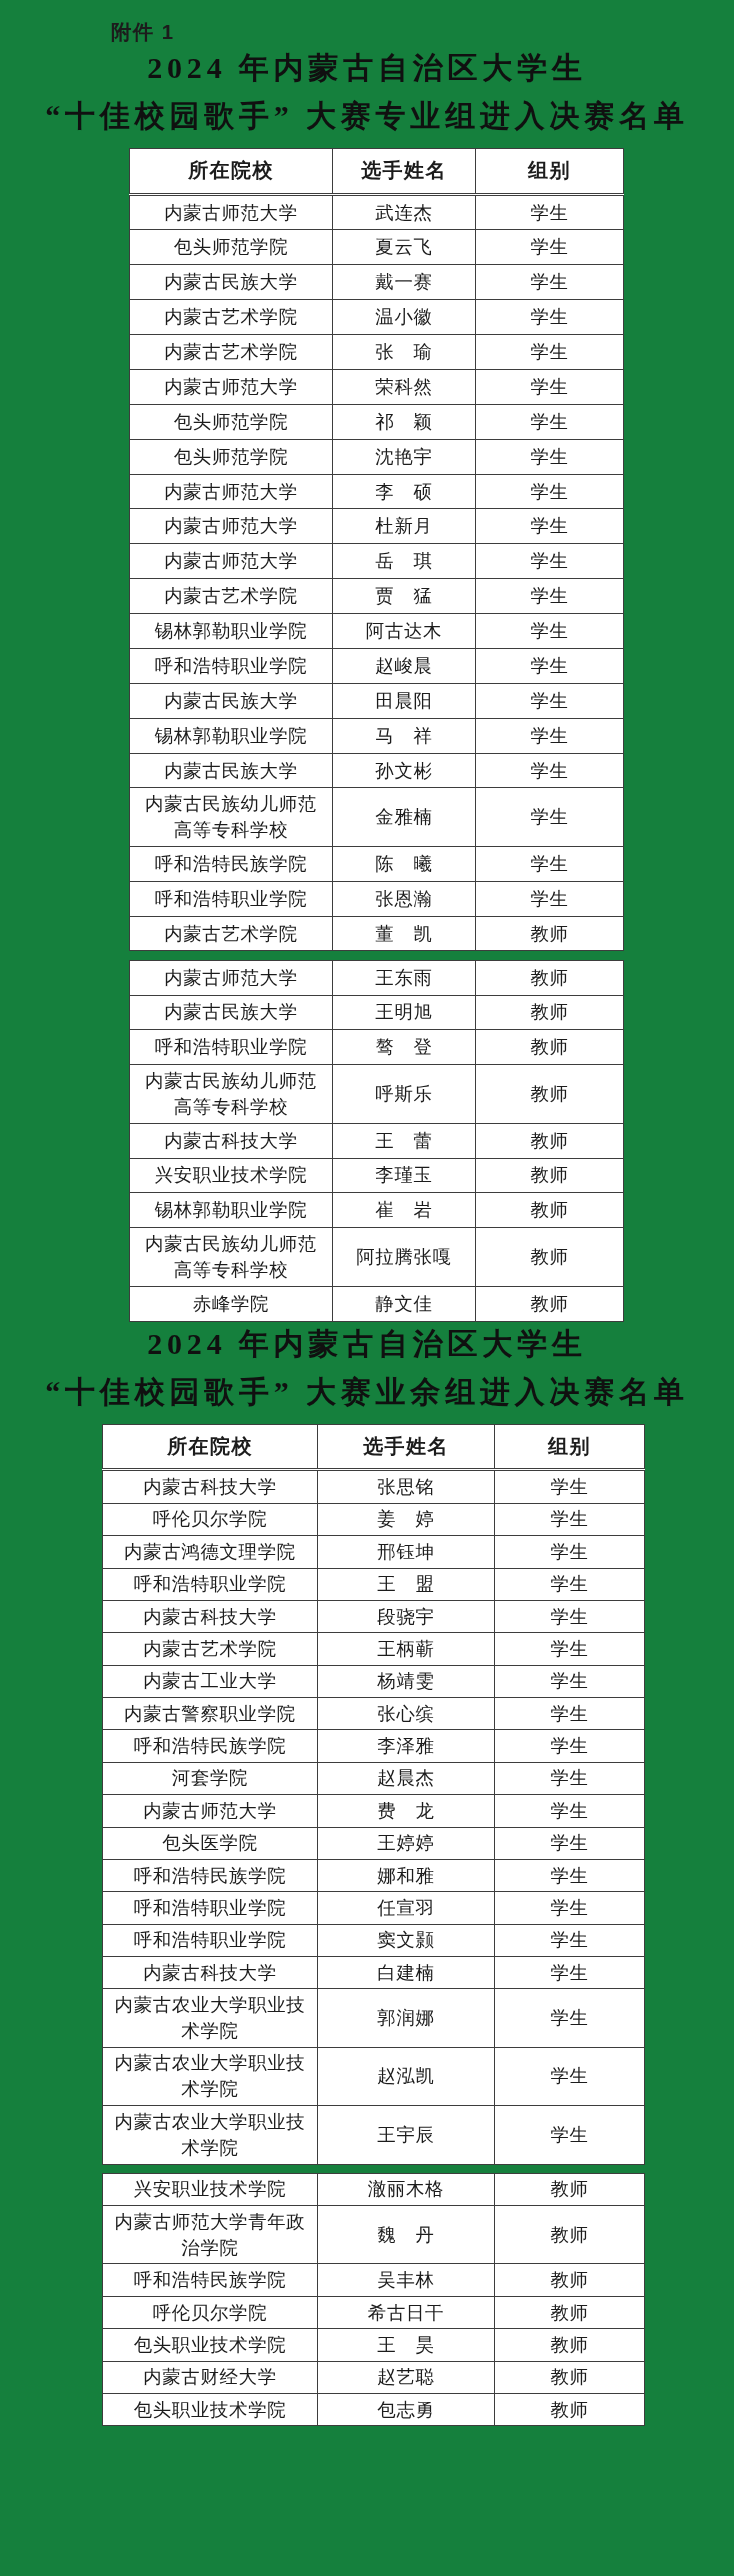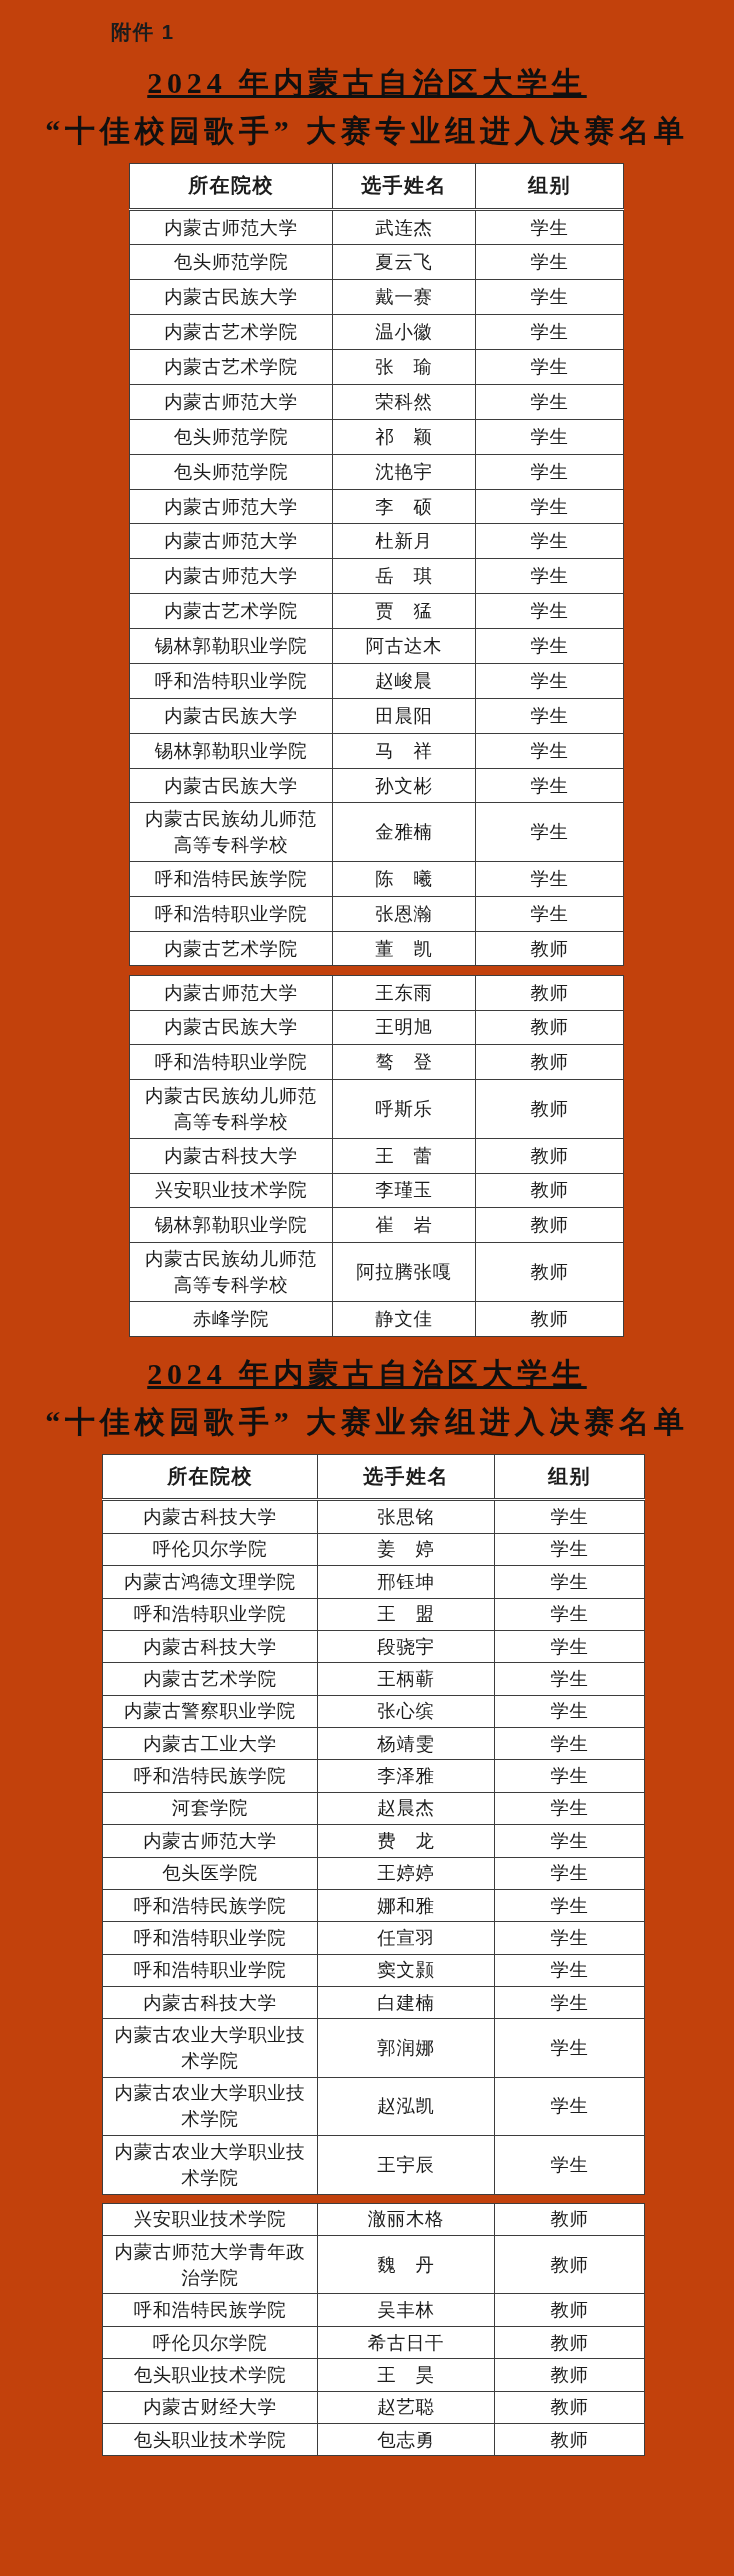--- a/index.html
+++ b/index.html
@@ -1,20 +1,20 @@
 <!DOCTYPE html>
 <html style="font-size:11px"><head>
 <meta charset="utf-8">
 <style>
   html, body { margin: 0; padding: 0; background: #e9e9e9; }
   .page {
     width: 734px;
     height: 2576px;
     margin: 0 auto;
-    background: #c2410c;
+    background: #15803d;
     overflow: hidden;
     color: #1c1c1c;
     font-family: "Liberation Serif", serif;
   }
   .att-label {
     font-family: "Liberation Sans", sans-serif;
     font-weight: 700;
     font-size: 20.4px;
     margin-left: 111px;
     letter-spacing: 1.4px;
@@ -22,21 +22,21 @@
   .att-label.first { padding-top: 17.7px; }
   .att-label.second { margin-top: 65px; }
   .title {
     text-align: center;
     font-size: 30px;
     font-weight: 700;
     letter-spacing: 4.8px;
     line-height: 39px;
     color: #101010;
   }
-  .title.line1 { margin-top: 17px; text-decoration: underline; }
+  .title.line1 { margin-top: 2px; }
   .title.line2 { margin-top: 9.5px; }
   table.tbl {
     border-collapse: collapse;
     table-layout: fixed;
     background: #ffffff;
   }
   table.tbl1 { margin-left: 129px; width: 494px; }
   table.tbl2 { margin-left: 102px; width: 542px; }
   table.first-sec { margin-top: 13px; }
   table.next-sec { margin-top: 8.2px; }
@@ -293,27 +293,27 @@
           <td>内蒙古科技大学</td>
           <td>段骁宇</td>
           <td>学生</td>
         </tr>
         <tr>
           <td>内蒙古艺术学院</td>
           <td>王柄蕲</td>
           <td>学生</td>
         </tr>
         <tr>
+          <td>内蒙古工业大学</td>
+          <td>杨靖雯</td>
+          <td>学生</td>
+        </tr>
+        <tr>
           <td>内蒙古警察职业学院</td>
           <td>张心缤</td>
-          <td>学生</td>
-        </tr>
-        <tr>
-          <td>内蒙古工业大学</td>
-          <td>杨靖雯</td>
           <td>学生</td>
         </tr>
         <tr>
           <td>呼和浩特民族学院</td>
           <td>李泽雅</td>
           <td>学生</td>
         </tr>
         <tr>
           <td>河套学院</td>
           <td>赵晨杰</td>

